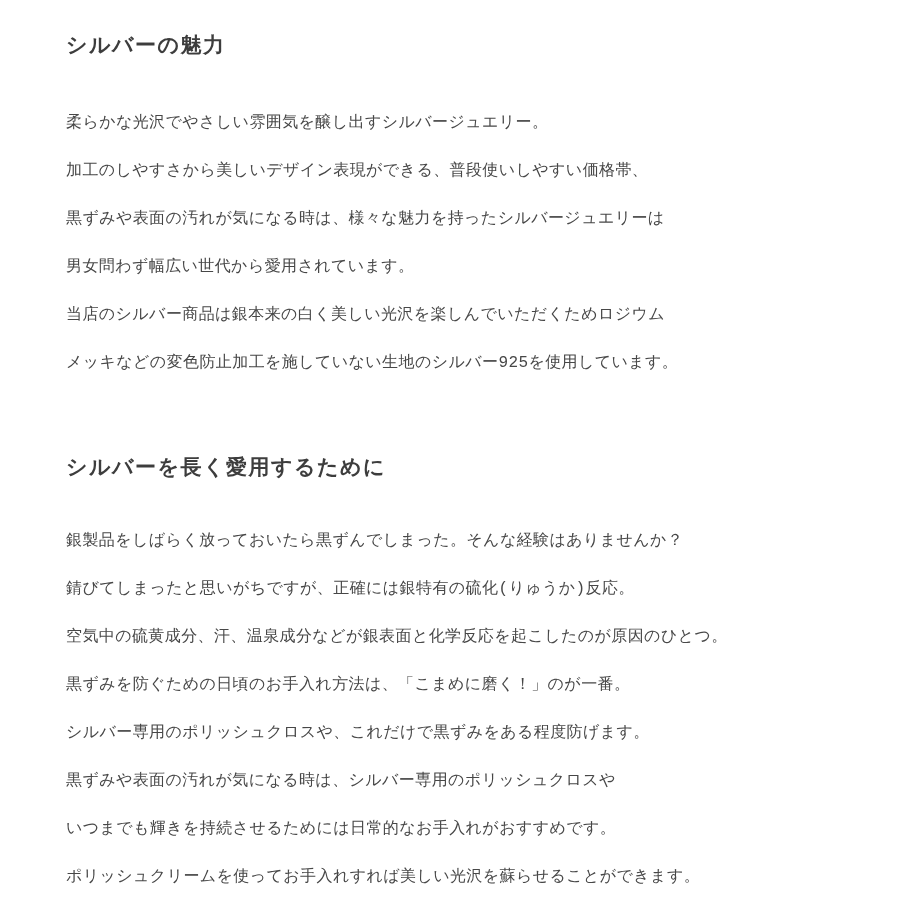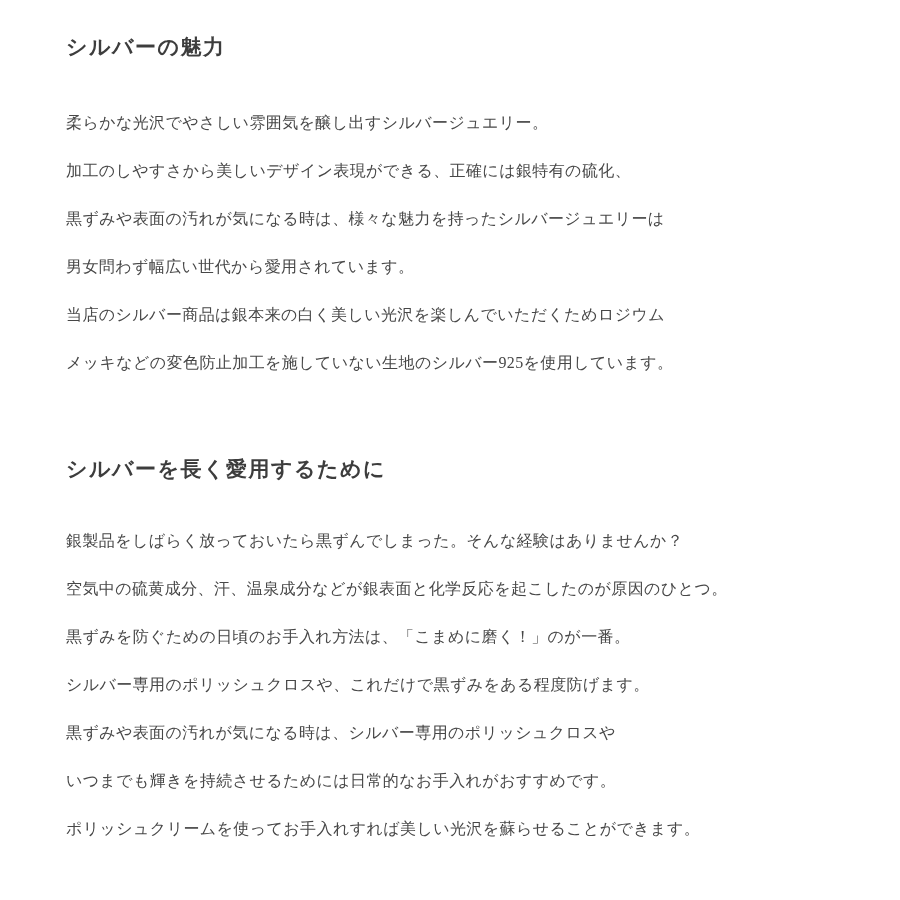--- a/index.html
+++ b/index.html
@@ -7,21 +7,21 @@
     width: 900px;
     height: 900px;
     background: #ffffff;
     overflow: hidden;
   }
   .page {
     position: relative;
     width: 824px;
     height: 900px;
     background: #ffffff;
-    font-family: Liberation Serif, serif;
+    font-family: Liberation Mono, monospace;
     padding: 36px 0 0 66px;
   }
   .heading {
     font-size: 21px;
     font-weight: 700;
     line-height: 22px;
     letter-spacing: 1.5px;
     color: #3d3d3d;
     white-space: nowrap;
   }
@@ -44,31 +44,32 @@
 </style>
 </head>
 <body>
 
 <div class="page">
 
   <h2 class="heading heading-1">シルバーの魅力</h2>
 
   <div class="para para-1">
     <span class="line">柔らかな光沢でやさしい雰囲気を醸し出すシルバージュエリー。</span>
-    <span class="line">加工のしやすさから美しいデザイン表現ができる、正確には銀特有の硫化、</span>
+    <span class="line">加工のしやすさから美しいデザイン表現ができる、普段使いしやすい価格帯、</span>
     <span class="line">黒ずみや表面の汚れが気になる時は、様々な魅力を持ったシルバージュエリーは</span>
     <span class="line">男女問わず幅広い世代から愛用されています。</span>
     <span class="line">当店のシルバー商品は銀本来の白く美しい光沢を楽しんでいただくためロジウム</span>
     <span class="line">メッキなどの変色防止加工を施していない生地のシルバー925を使用しています。</span>
   </div>
 
   <h2 class="heading heading-2">シルバーを長く愛用するために</h2>
 
   <div class="para para-2">
     <span class="line">銀製品をしばらく放っておいたら黒ずんでしまった。そんな経験はありませんか？</span>
+    <span class="line">錆びてしまったと思いがちですが、正確には銀特有の硫化(りゅうか)反応。</span>
     <span class="line">空気中の硫黄成分、汗、温泉成分などが銀表面と化学反応を起こしたのが原因のひとつ。</span>
     <span class="line">黒ずみを防ぐための日頃のお手入れ方法は、「こまめに磨く！」のが一番。</span>
     <span class="line">シルバー専用のポリッシュクロスや、これだけで黒ずみをある程度防げます。</span>
     <span class="line">黒ずみや表面の汚れが気になる時は、シルバー専用のポリッシュクロスや</span>
     <span class="line">いつまでも輝きを持続させるためには日常的なお手入れがおすすめです。</span>
     <span class="line">ポリッシュクリームを使ってお手入れすれば美しい光沢を蘇らせることができます。</span>
   </div>
 
 </div>
 

